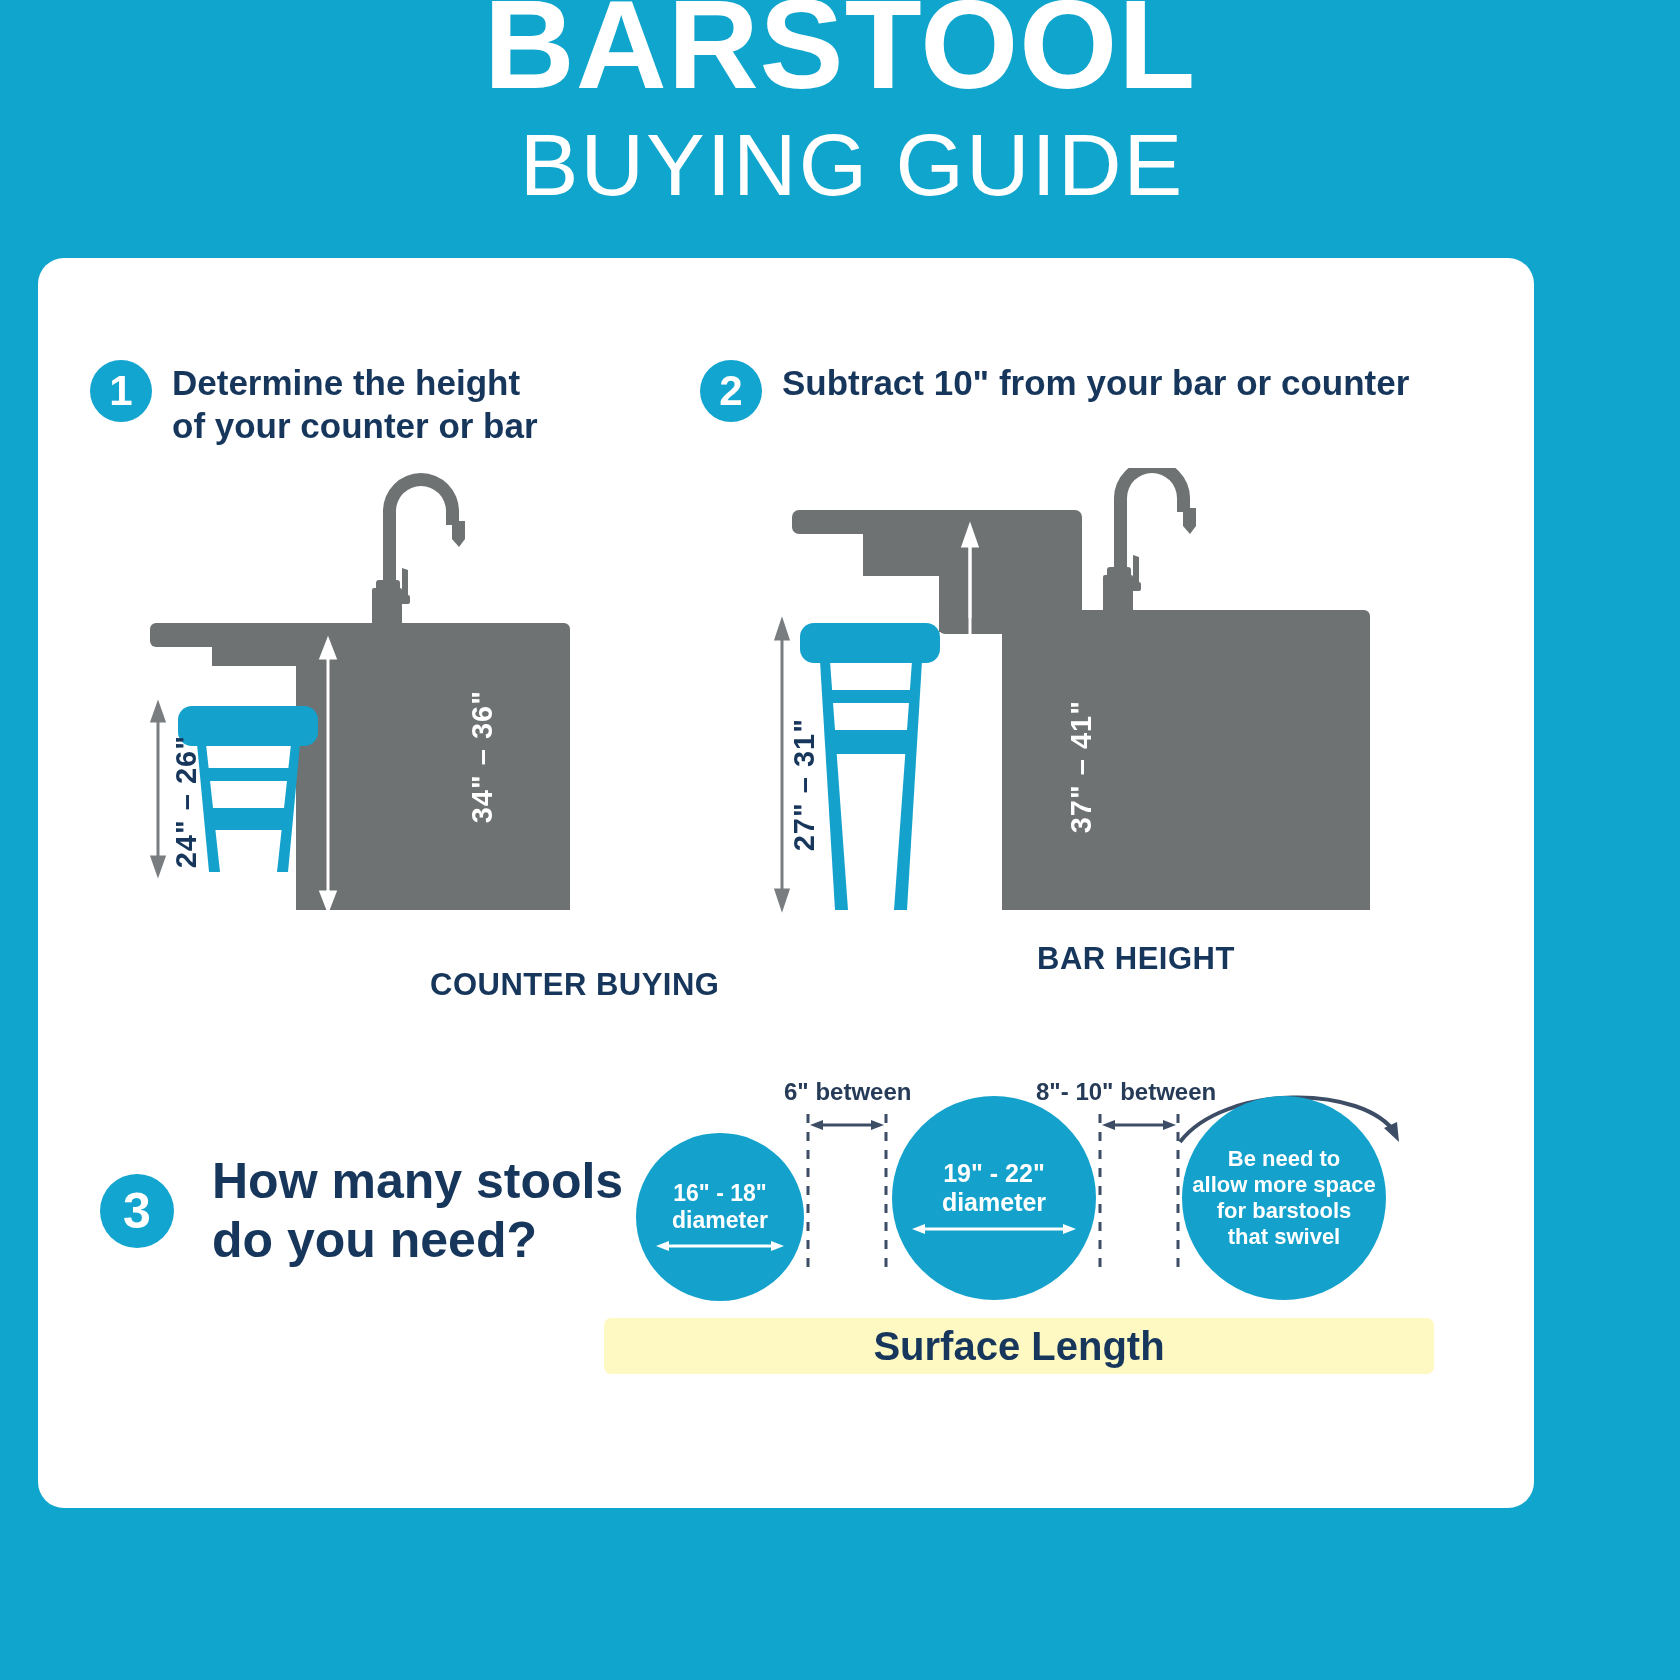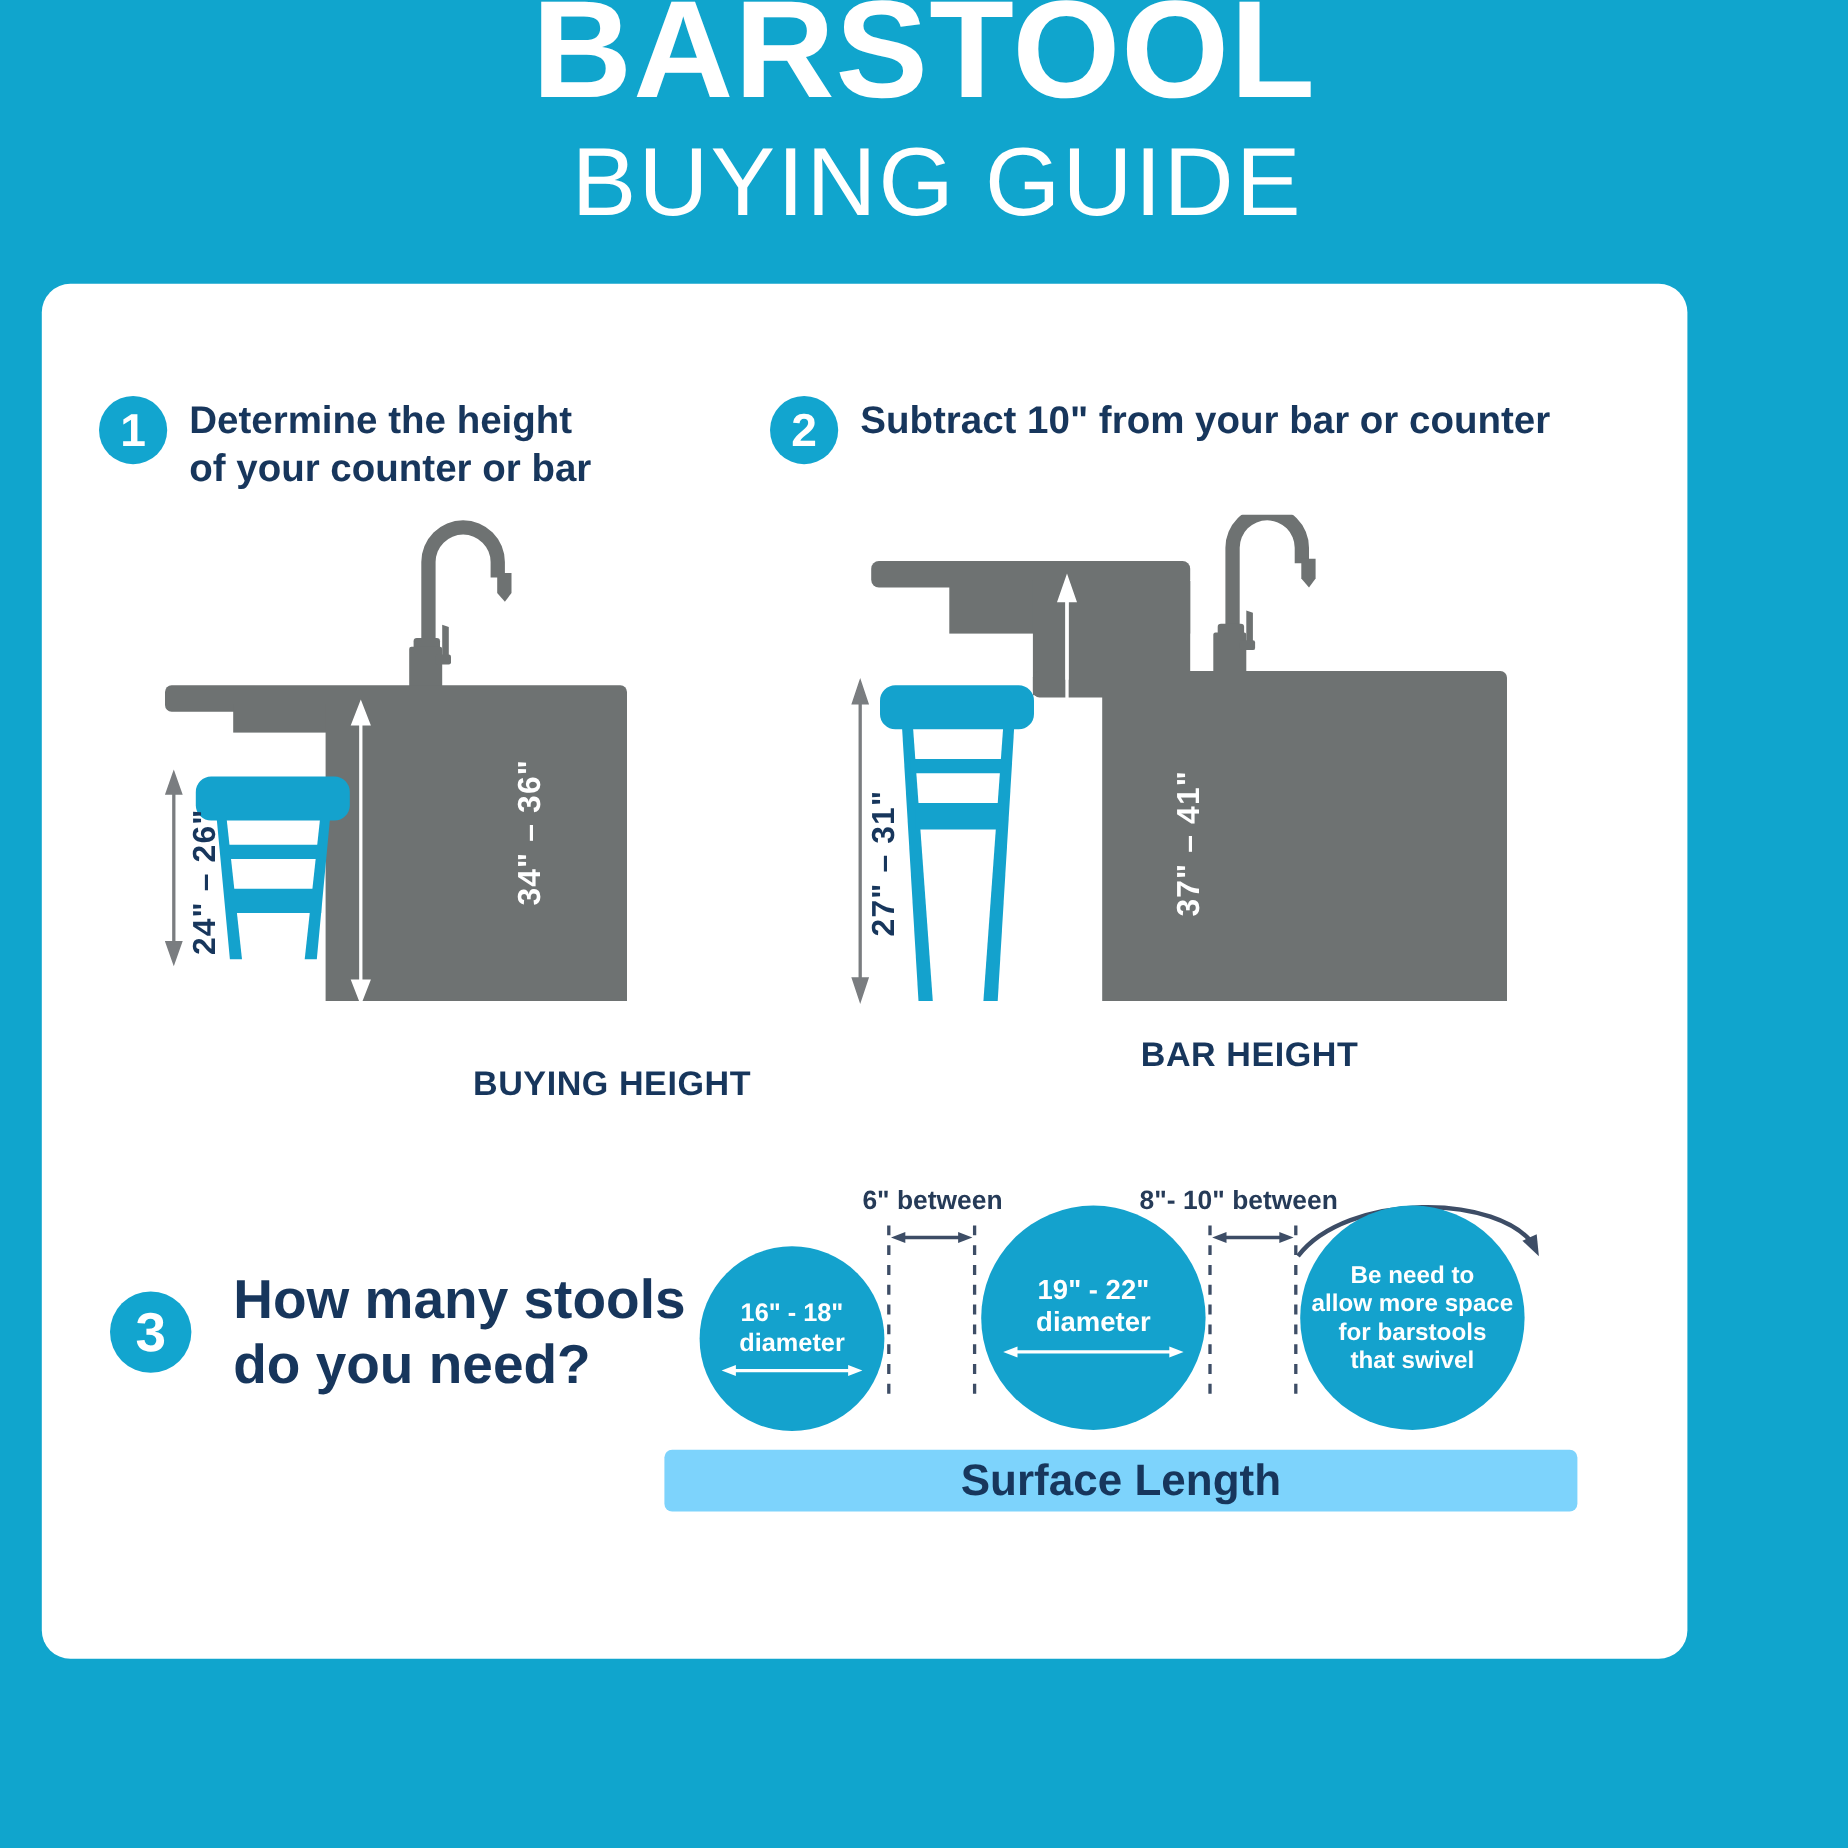--- a/index.html
+++ b/index.html
@@ -86,21 +86,21 @@
 
   .between-lbl {
     position:absolute; color:#263b58; font-weight:bold; font-size:24px;
     white-space:nowrap;
   }
   #btw1 { left:180px; top:0px; }
   #btw2 { left:432px; top:0px; }
 
   .surface-bar {
     position:absolute; left:604px; top:1318px; width:830px; height:56px;
-    background:#7dd3fc; border-radius:7px;
+    background:#fef9c3; border-radius:7px;
     display:flex; align-items:center; justify-content:center;
   }
   .surface-bar span {
     color:#17365c; font-weight:bold; font-size:40px;
   }
 </style>
 </head>
 <body>
 
 <div class="header">
@@ -158,21 +158,21 @@
 
   <g stroke="#7a7d80" stroke-width="3" fill="#7a7d80">
     <line x1="8" y1="246" x2="8" y2="396"></line>
     <polygon points="8,406 2,389 14,389"></polygon>
     <polygon points="8,236 2,253 14,253"></polygon>
   </g>
 </svg>
 
 <div class="dim-label dim-navy" id="dim1">24" – 26"</div>
 <div class="dim-label dim-white" id="dim2">34" – 36"</div>
-<div class="caption" id="cap1">BUYING HEIGHT</div>
+<div class="caption" id="cap1">COUNTER BUYING</div>
 
 <svg class="diagram" id="diag2" viewBox="0 0 600 520">
 
   <g fill="#6e7272">
     <path d="M344,30 a38,38 0 0 1 76,0 v14 h-13 v-14 a25,25 0 0 0 -50,0 v72 h-13 z"></path>
     <rect x="337" y="99" width="24" height="14" rx="3"></rect>
     <path d="M413,40 h13 v18 l-6,8 -7,-8 z"></path>
     <rect x="333" y="107" width="30" height="38" rx="2"></rect>
     <path d="M363,87 l6,2 v30 h-6 z"></path>
     <rect x="357" y="114" width="14" height="9" rx="2"></rect>

